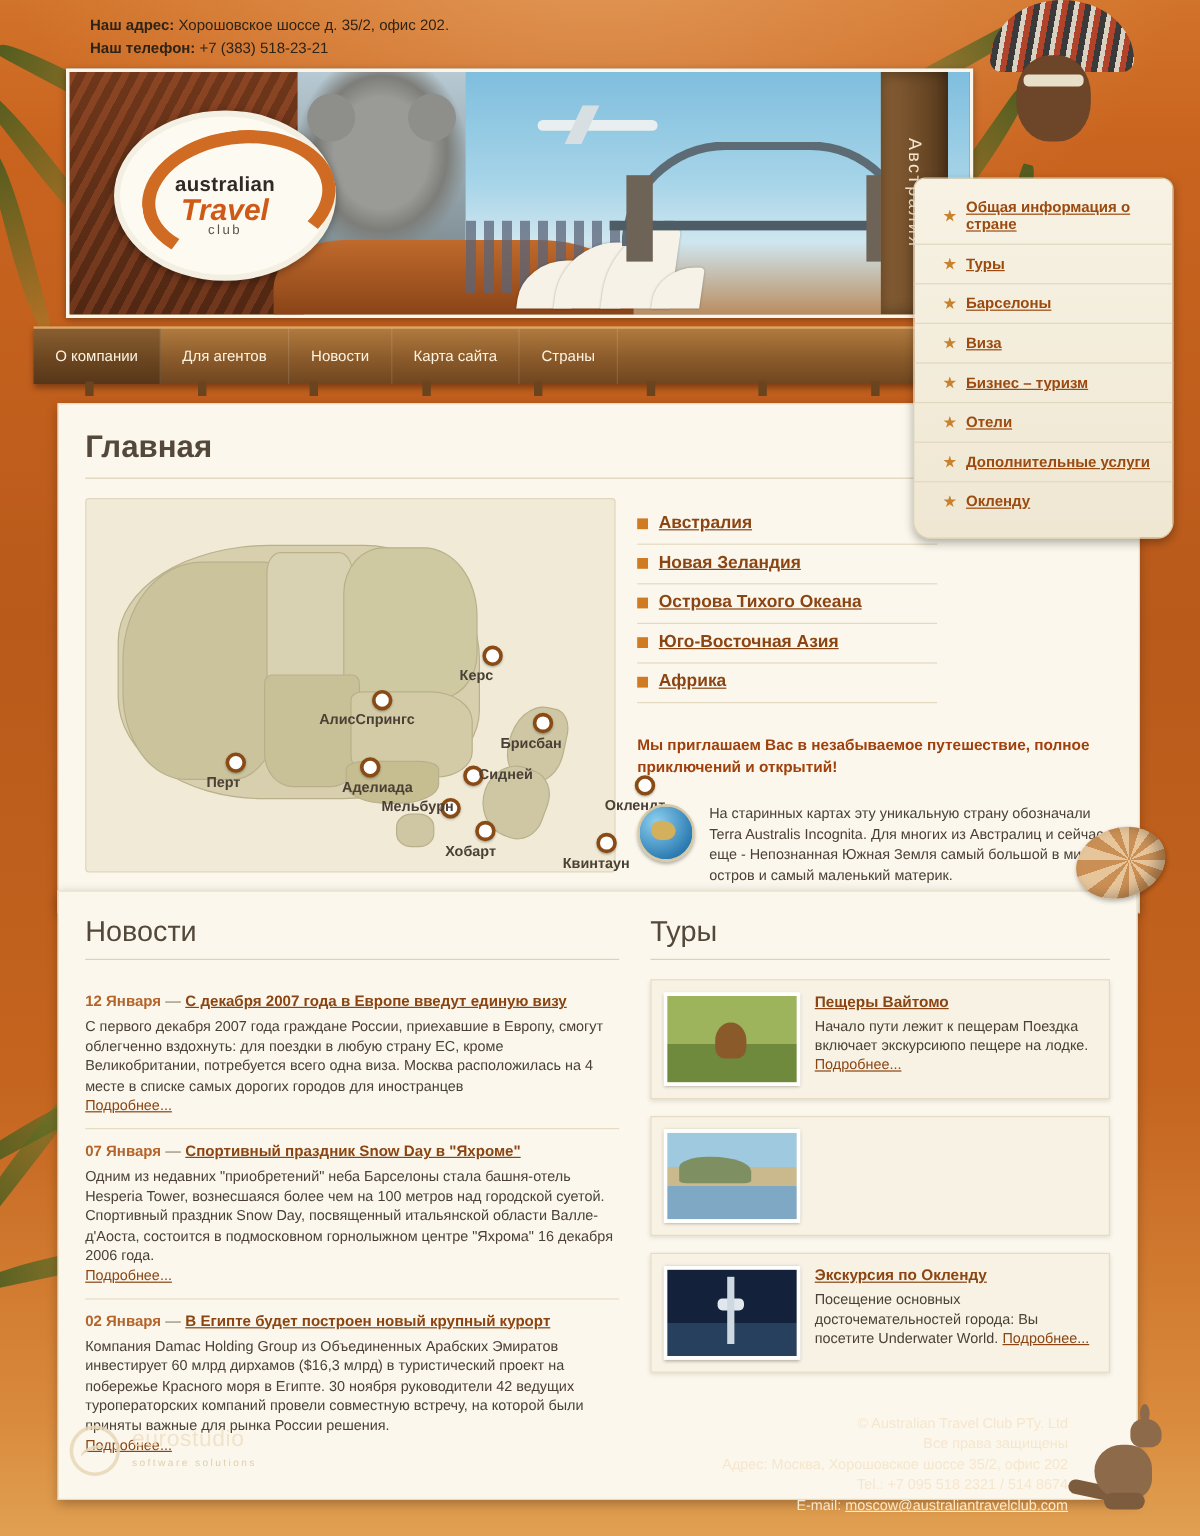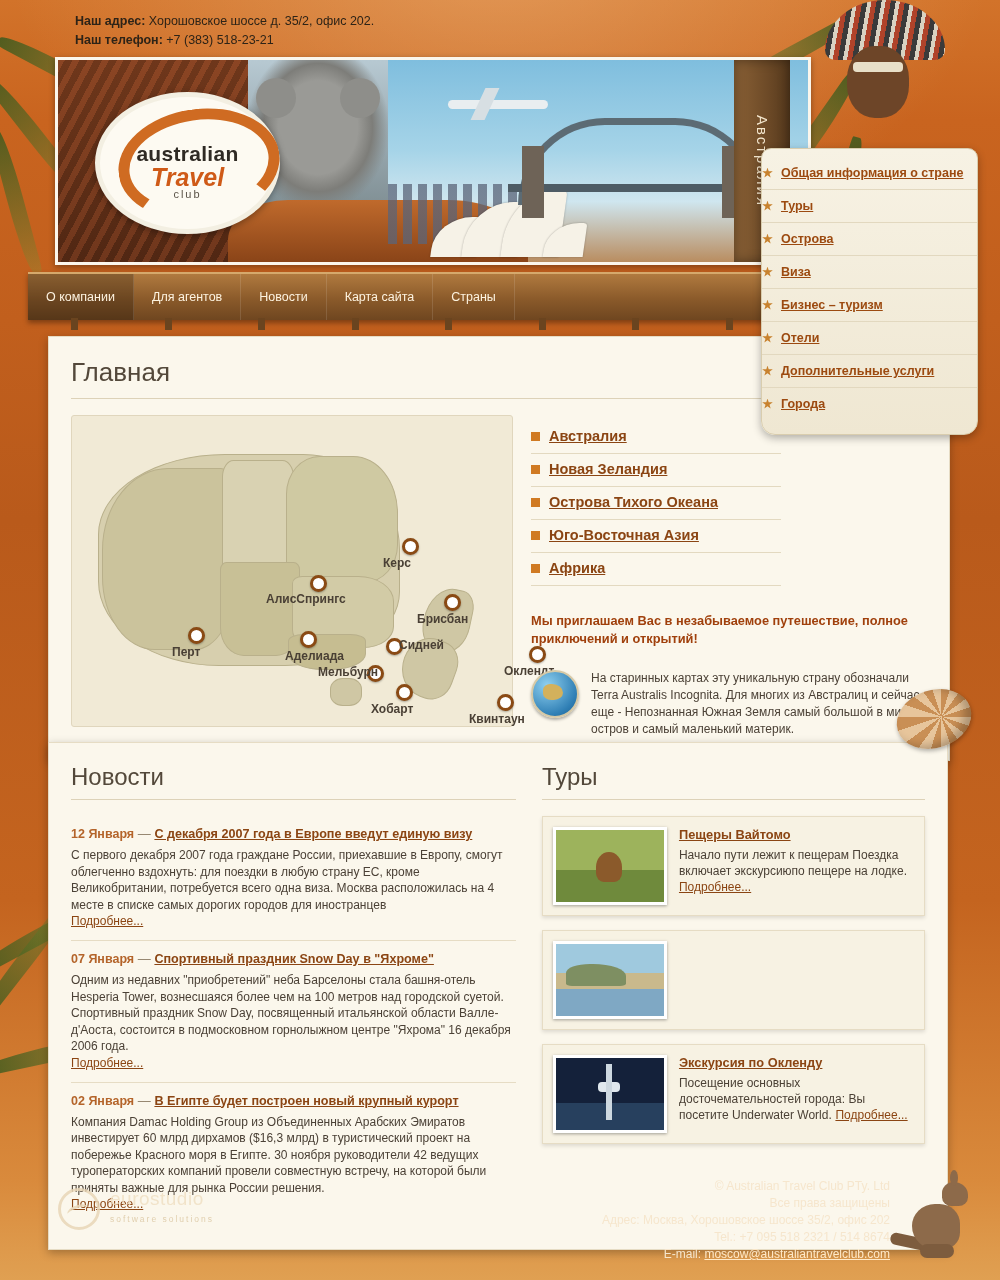--- a/index.html
+++ b/index.html
@@ -181,21 +181,21 @@
     justify-content: center;
   }
   .logo .arc {
     position: absolute;
     left: 18px; top: 12px; width: 140px; height: 88px;
     border: 11px solid #cf6b22;
     border-bottom-color: transparent;
     border-radius: 50%;
     transform: rotate(-8deg);
   }
-  .logo .l1 { font-size: 21px; color: #2f2a24; font-weight: bold; letter-spacing: .3px; margin-top: 16px;}
+  .logo .l1 { font-size: 17px; color: #2f2a24; font-weight: bold; letter-spacing: .3px; margin-top: 16px;}
   .logo .l2 { font-size: 25px; color: #cf5a18; font-weight: bold; font-style: italic; line-height: 22px;}
   .logo .l3 { font-size: 11px; color: #5b5348; letter-spacing: 2px; }
 
   
   .tribal {
     position: absolute;
     right: 55px; top: 0; width: 120px; height: 160px;
     z-index: 8;
   }
   .tribal .head { position:absolute; left:22px; top:46px; width:62px; height:72px; border-radius:45%; background:#6d4528;}
@@ -246,21 +246,21 @@
     border: 1px solid #d9cdae;
     border-radius: 10px 10px 14px 14px;
     box-shadow: 0 3px 8px rgba(0,0,0,.3);
     padding: 8px 0 14px 0;
     z-index: 9;
   }
   .side .row {
     display: flex;
     align-items: center;
     gap: 8px;
-    padding: 9px 10px 9px 0;
+    padding: 9px 10px 9px 24px;
     border-bottom: 1px solid #e2d8bf;
   }
   .side .row:last-child { border-bottom: none; }
   .side .row a {
     color: #9c4a10;
     font-size: 12.5px;
     text-decoration: underline;
     cursor: pointer;
     font-weight: bold;
   }
@@ -277,21 +277,21 @@
     top: 336px;
     width: 900px;
     background: #fbf7ec;
     border: 1px solid #e6dcc4;
     box-shadow: 0 3px 9px rgba(0,0,0,.28);
     z-index: 6;
   }
   .card .inner { padding: 16px 22px 22px 22px; }
   h1.page-title {
     font-size: 26px;
-    font-weight: normal;
+    font-weight: bold;
     color: #53483a;
     margin: 4px 0 10px 0;
   }
   .rule { height: 1px; background: #ddd2b8; margin: 0 0 16px 0; }
 
   .top-split { display: flex; gap: 18px; }
   .map-box {
     width: 440px; height: 310px;
     background: #f1ead6;
     border: 1px solid #e0d6bd;
@@ -624,41 +624,41 @@
   <div class="row">
     <span class="bullet-star"></span>
     <a>Общая информация о стране</a>
   </div>
   <div class="row">
     <span class="bullet-star"></span>
     <a>Туры</a>
   </div>
   <div class="row">
     <span class="bullet-star"></span>
-    <a>Острова</a>
+    <a>Барселоны</a>
   </div>
   <div class="row">
     <span class="bullet-star"></span>
     <a>Виза</a>
   </div>
   <div class="row">
     <span class="bullet-star"></span>
     <a>Бизнес – туризм</a>
   </div>
   <div class="row">
     <span class="bullet-star"></span>
     <a>Отели</a>
   </div>
   <div class="row">
     <span class="bullet-star"></span>
     <a>Дополнительные услуги</a>
   </div>
   <div class="row">
     <span class="bullet-star"></span>
-    <a>Города</a>
+    <a>Окленду</a>
   </div>
 </div>
 
 <div class="card">
   <div class="inner">
     <h1 class="page-title">Главная</h1>
     <div class="rule"></div>
 
     <div class="top-split">
       <div class="map-box">

